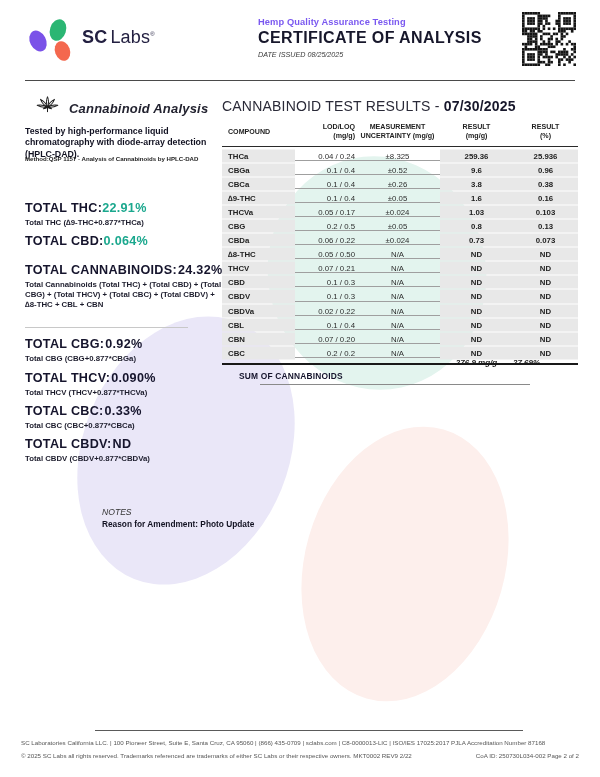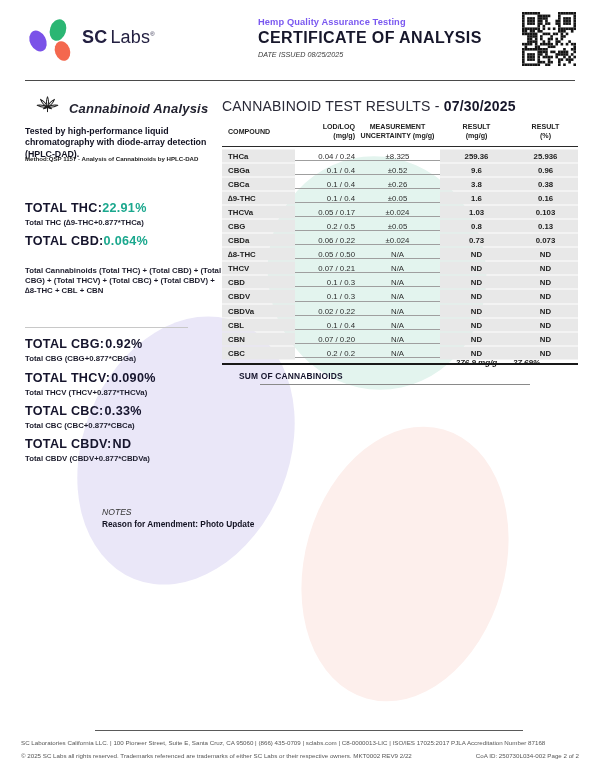--- a/index.html
+++ b/index.html
@@ -356,20 +356,21 @@
   <div class="z tot t-thc">
     <div class="tot-head"><span>TOTAL THC:</span><span class="tot-value accent">22.91%</span></div>
     <div class="tot-formula">Total THC (∆9-THC+0.877*THCa)</div>
   </div>
 
   <div class="z tot t-cbd">
     <div class="tot-head"><span>TOTAL CBD:</span><span class="tot-value accent">0.064%</span></div>
   </div>
 
   <div class="z tot t-cann">
+    <div class="tot-head"><span>TOTAL CANNABINOIDS:</span><span class="tot-value dark">24.32%</span></div>
     <div class="tot-formula">Total Cannabinoids (Total THC) + (Total CBD) + (Total CBG) + (Total THCV) + (Total CBC) + (Total CBDV) + ∆8-THC + CBL + CBN</div>
   </div>
 
   <div class="z sec-rule"></div>
 
   <div class="z tot t-cbg">
     <div class="tot-head"><span>TOTAL CBG:</span><span class="tot-value dark">0.92%</span></div>
     <div class="tot-formula">Total CBG (CBG+0.877*CBGa)</div>
   </div>
 

